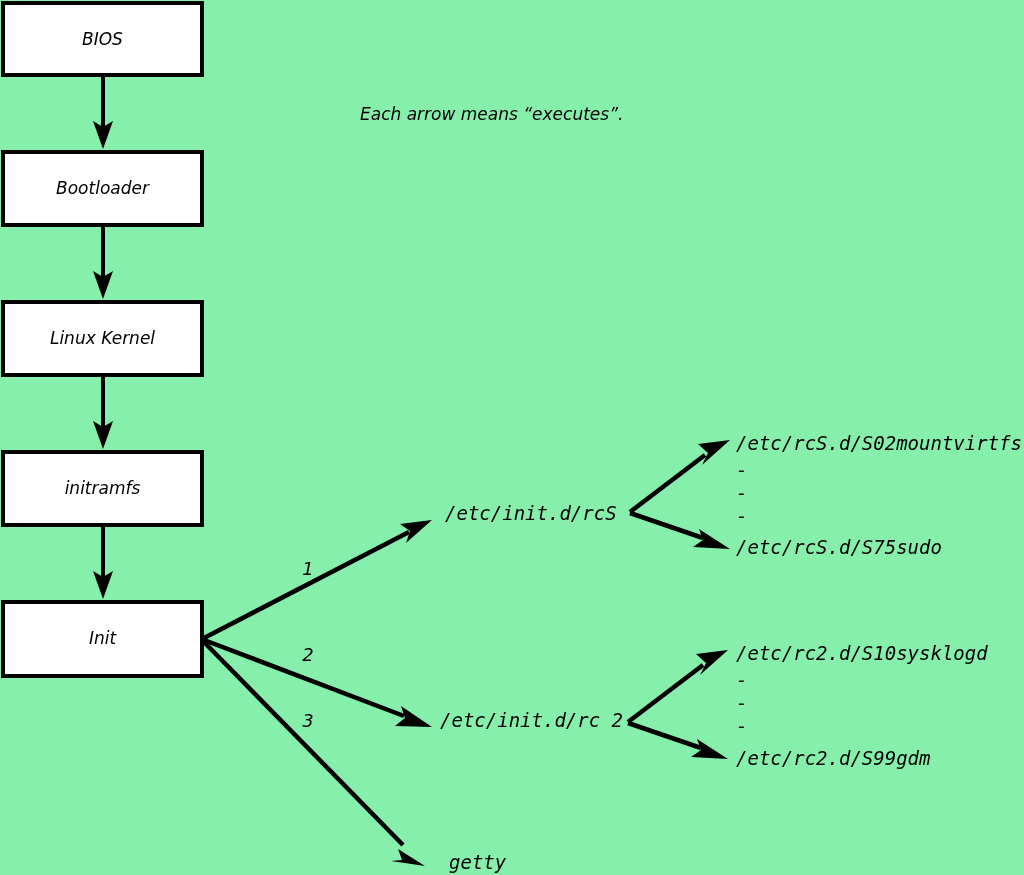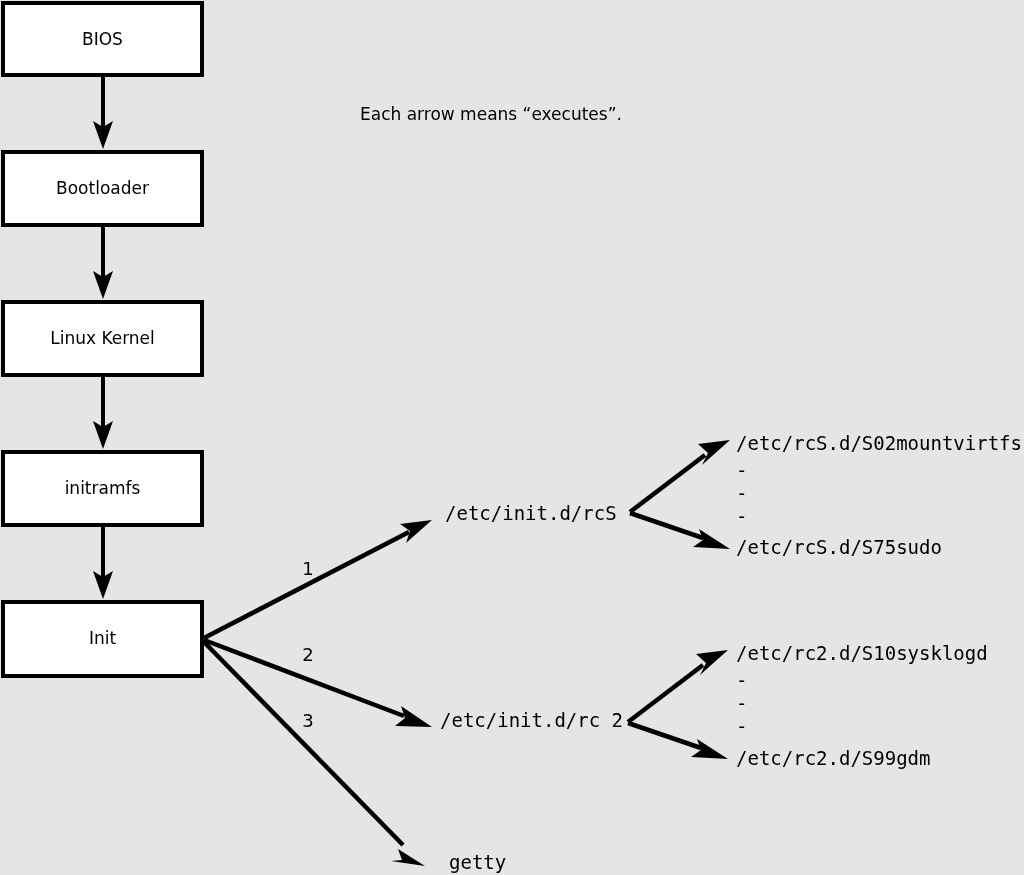--- a/index.html
+++ b/index.html
@@ -7,22 +7,23 @@
     padding: 0;
     background: #ffffff;
   }
   body {
     font-family: "Liberation Sans", sans-serif;
   }
   #diagram-root {
     position: relative;
     width: 1024px;
     height: 875px;
-    background: #e5e5e5;
+    background: #86efac;
     overflow: hidden;
+    font-style: italic;
   }
   svg#boot-diagram {
     display: block;
     width: 1024px;
     height: 875px;
   }
   .box-rect {
     fill: #ffffff;
     stroke: #000000;
     stroke-width: 4;

